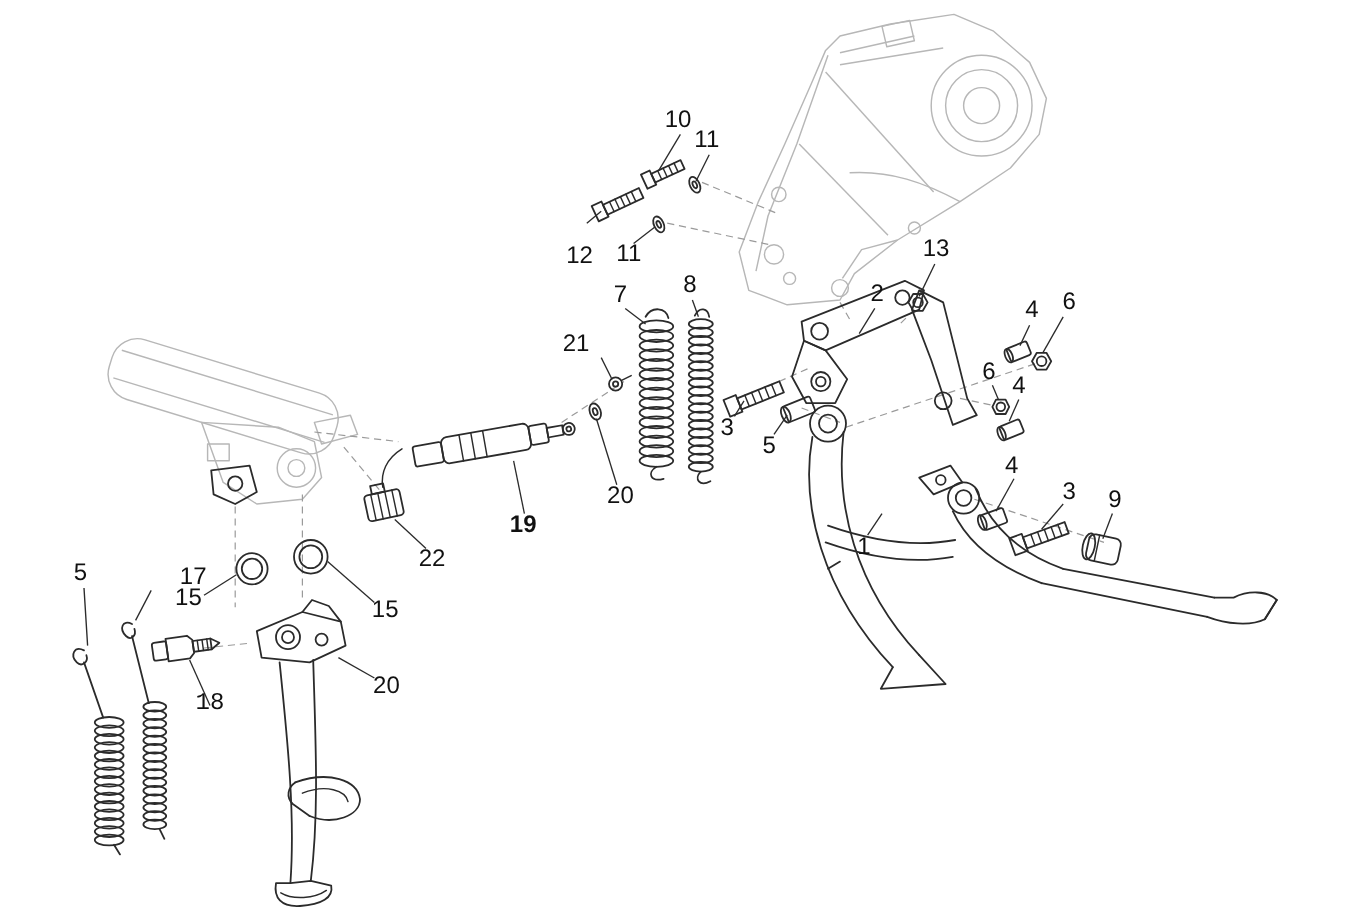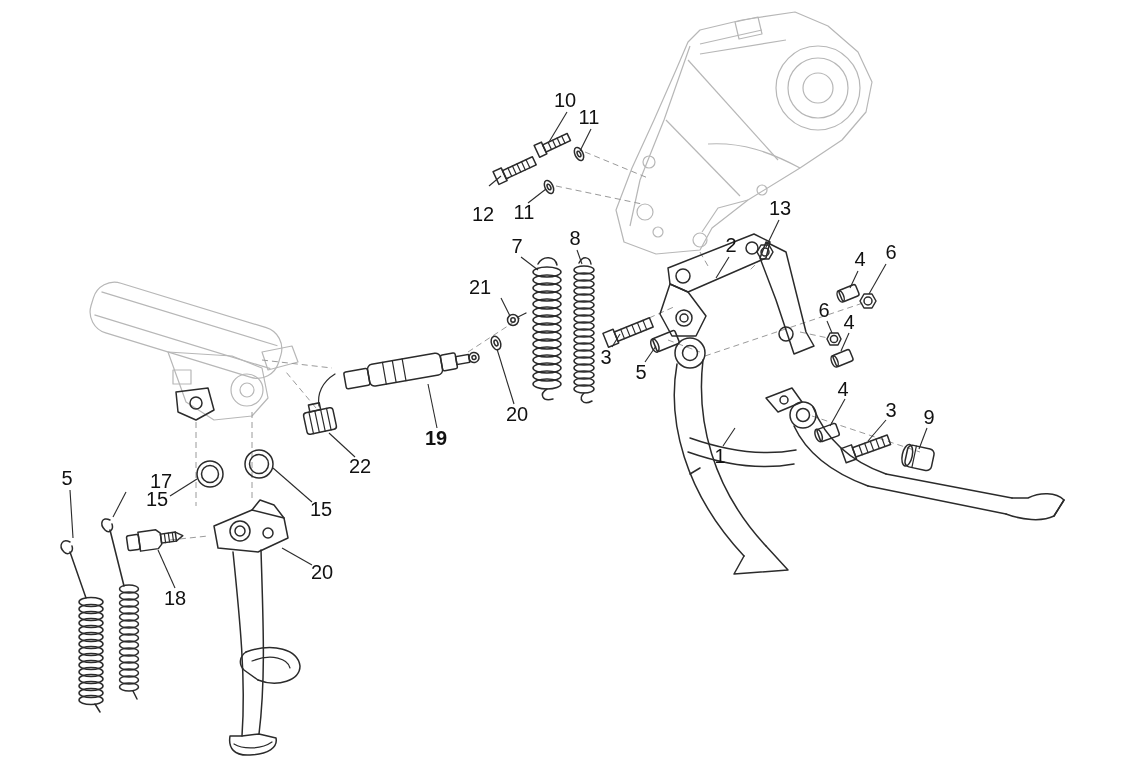--- a/index.html
+++ b/index.html
@@ -388,15 +388,15 @@
     <div class="callout" style="left: 929px; top: 417px;">9</div>
     <div class="callout" style="left: 517px; top: 414px; text-align: right;">20</div>
     <div class="callout" style="left: 436px; top: 438px; font-weight: bold;">19</div>
     <div class="callout" style="left: 720px; top: 456px;">1</div>
     <div class="callout" style="left: 360px; top: 466px;">22</div>
     <div class="callout" style="left: 67px; top: 478px;">5</div>
     <div class="callout" style="left: 124px; top: 481px; margin-left: 37px;">17</div>
     <div class="callout" style="left: 157px; top: 499px;">15</div>
     <div class="callout" style="left: 321px; top: 509px;">15</div>
     <div class="callout" style="left: 322px; top: 572px;">20</div>
-    <div class="callout" style="left: 175px; top: 598px;">18</div>
+    <div class="callout" style="left: 175px; top: 586px; font-family: Liberation Mono, monospace;">18</div>
   </div>
 </div>
 
 </body></html>

